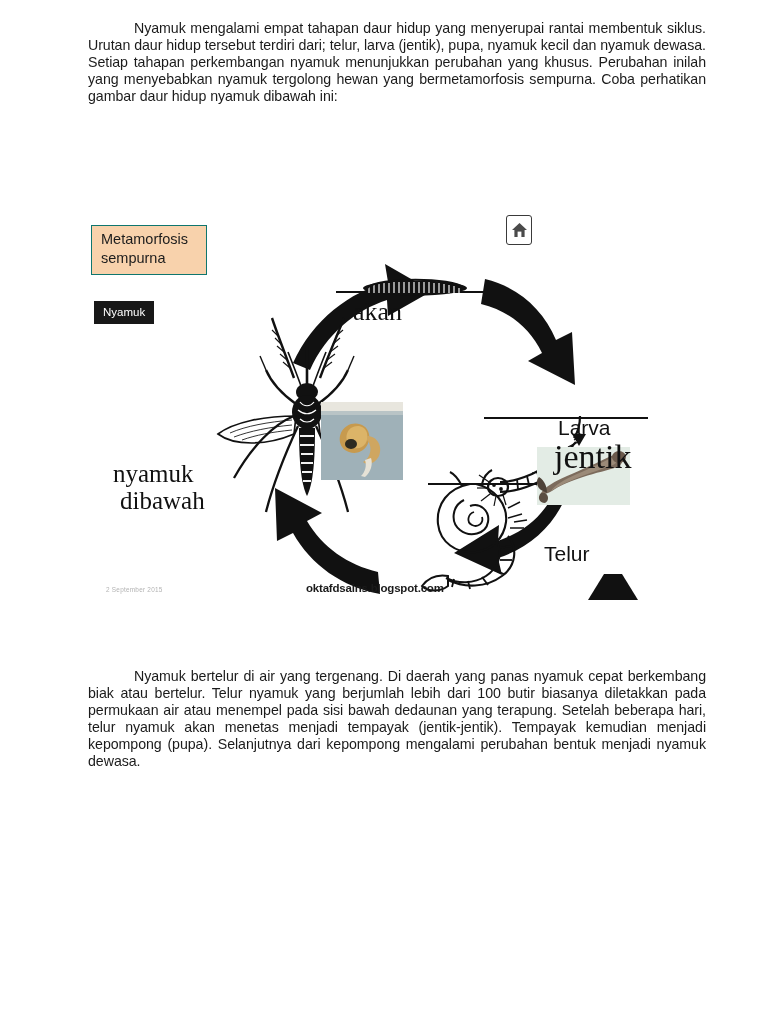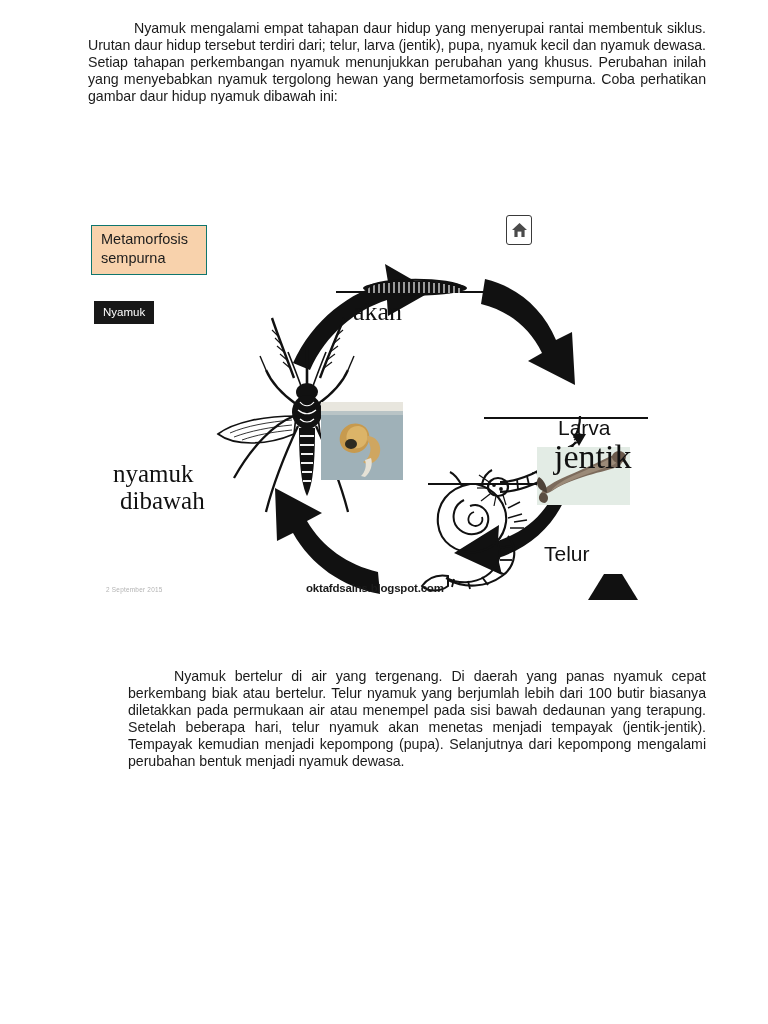--- a/index.html
+++ b/index.html
@@ -40,21 +40,21 @@
   .para {
     text-align: justify;
     font-size: 14.2px;
     line-height: 17px;
     color: #1b1b1b;
     margin: 0;
     text-indent: 46px;
     letter-spacing: -0.05px;
   }
   .para-1 { padding-top: 20px; }
-  .para-2 { padding-top: 0; margin-left: 40px; }
+  .para-2 { padding-top: 0; }
 
   
   .figure {
     position: absolute;
     left: 88px;
     top: 216px;
     width: 618px;
     height: 420px;
   }
   .fig-canvas {

